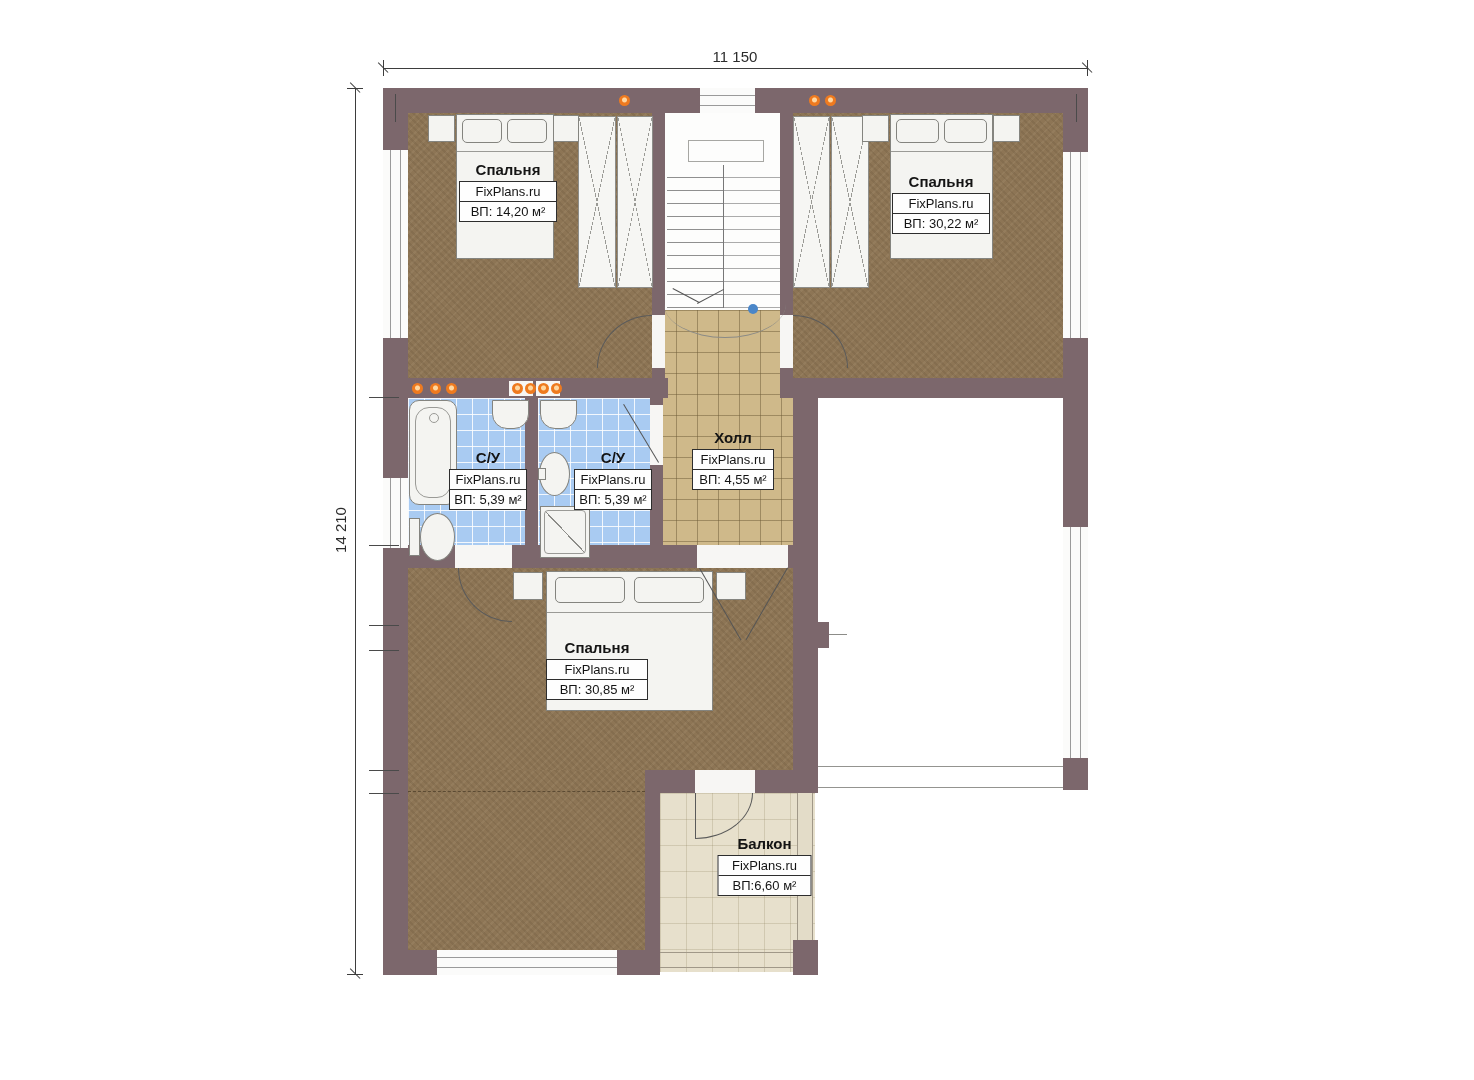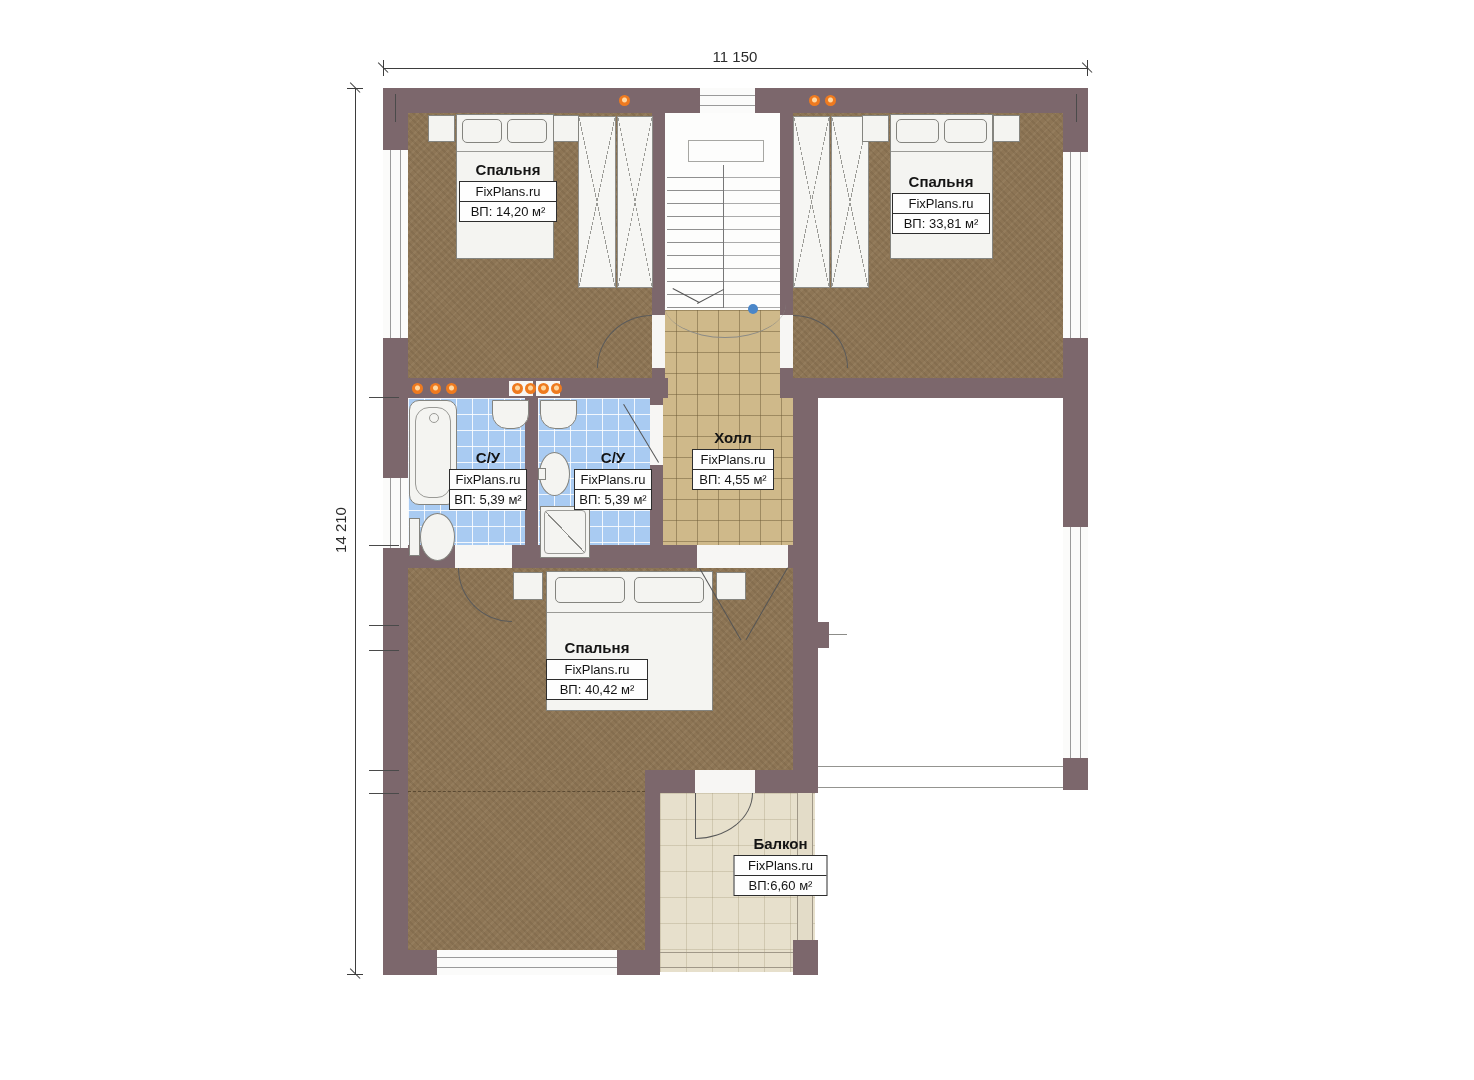--- a/index.html
+++ b/index.html
@@ -212,21 +212,21 @@
     <div class="label-box" style="width:96px;">
       <div class="label-site">FixPlans.ru</div>
       <div class="label-area">ВП: 14,20 м²</div>
     </div>
   </div>
 
   <div class="room-label" style="left:941px;top:174px;">
     <div class="room-name">Спальня</div>
     <div class="label-box" style="width:96px;">
       <div class="label-site">FixPlans.ru</div>
-      <div class="label-area">ВП: 33,81 м²</div>
+      <div class="label-area">ВП: 30,22 м²</div>
     </div>
   </div>
 
   <div class="room-label" style="left:488px;top:450px;">
     <div class="room-name">С/У</div>
     <div class="label-box" style="width:76px;">
       <div class="label-site">FixPlans.ru</div>
       <div class="label-area">ВП: 5,39 м²</div>
     </div>
   </div>
@@ -244,25 +244,25 @@
     <div class="label-box" style="width:80px;">
       <div class="label-site">FixPlans.ru</div>
       <div class="label-area">ВП: 4,55 м²</div>
     </div>
   </div>
 
   <div class="room-label" style="left:597px;top:640px;">
     <div class="room-name">Спальня</div>
     <div class="label-box" style="width:100px;">
       <div class="label-site">FixPlans.ru</div>
-      <div class="label-area">ВП: 40,42 м²</div>
-    </div>
-  </div>
-
-  <div class="room-label" style="left:759px;top:836px;padding-left:43px;">
+      <div class="label-area">ВП: 30,85 м²</div>
+    </div>
+  </div>
+
+  <div class="room-label" style="left:743px;top:836px;padding-left:43px;">
     <div class="room-name">Балкон</div>
     <div class="label-box" style="width:92px;">
       <div class="label-site">FixPlans.ru</div>
       <div class="label-area">ВП:6,60 м²</div>
     </div>
   </div>
 
 </div>
 
 </body></html>

